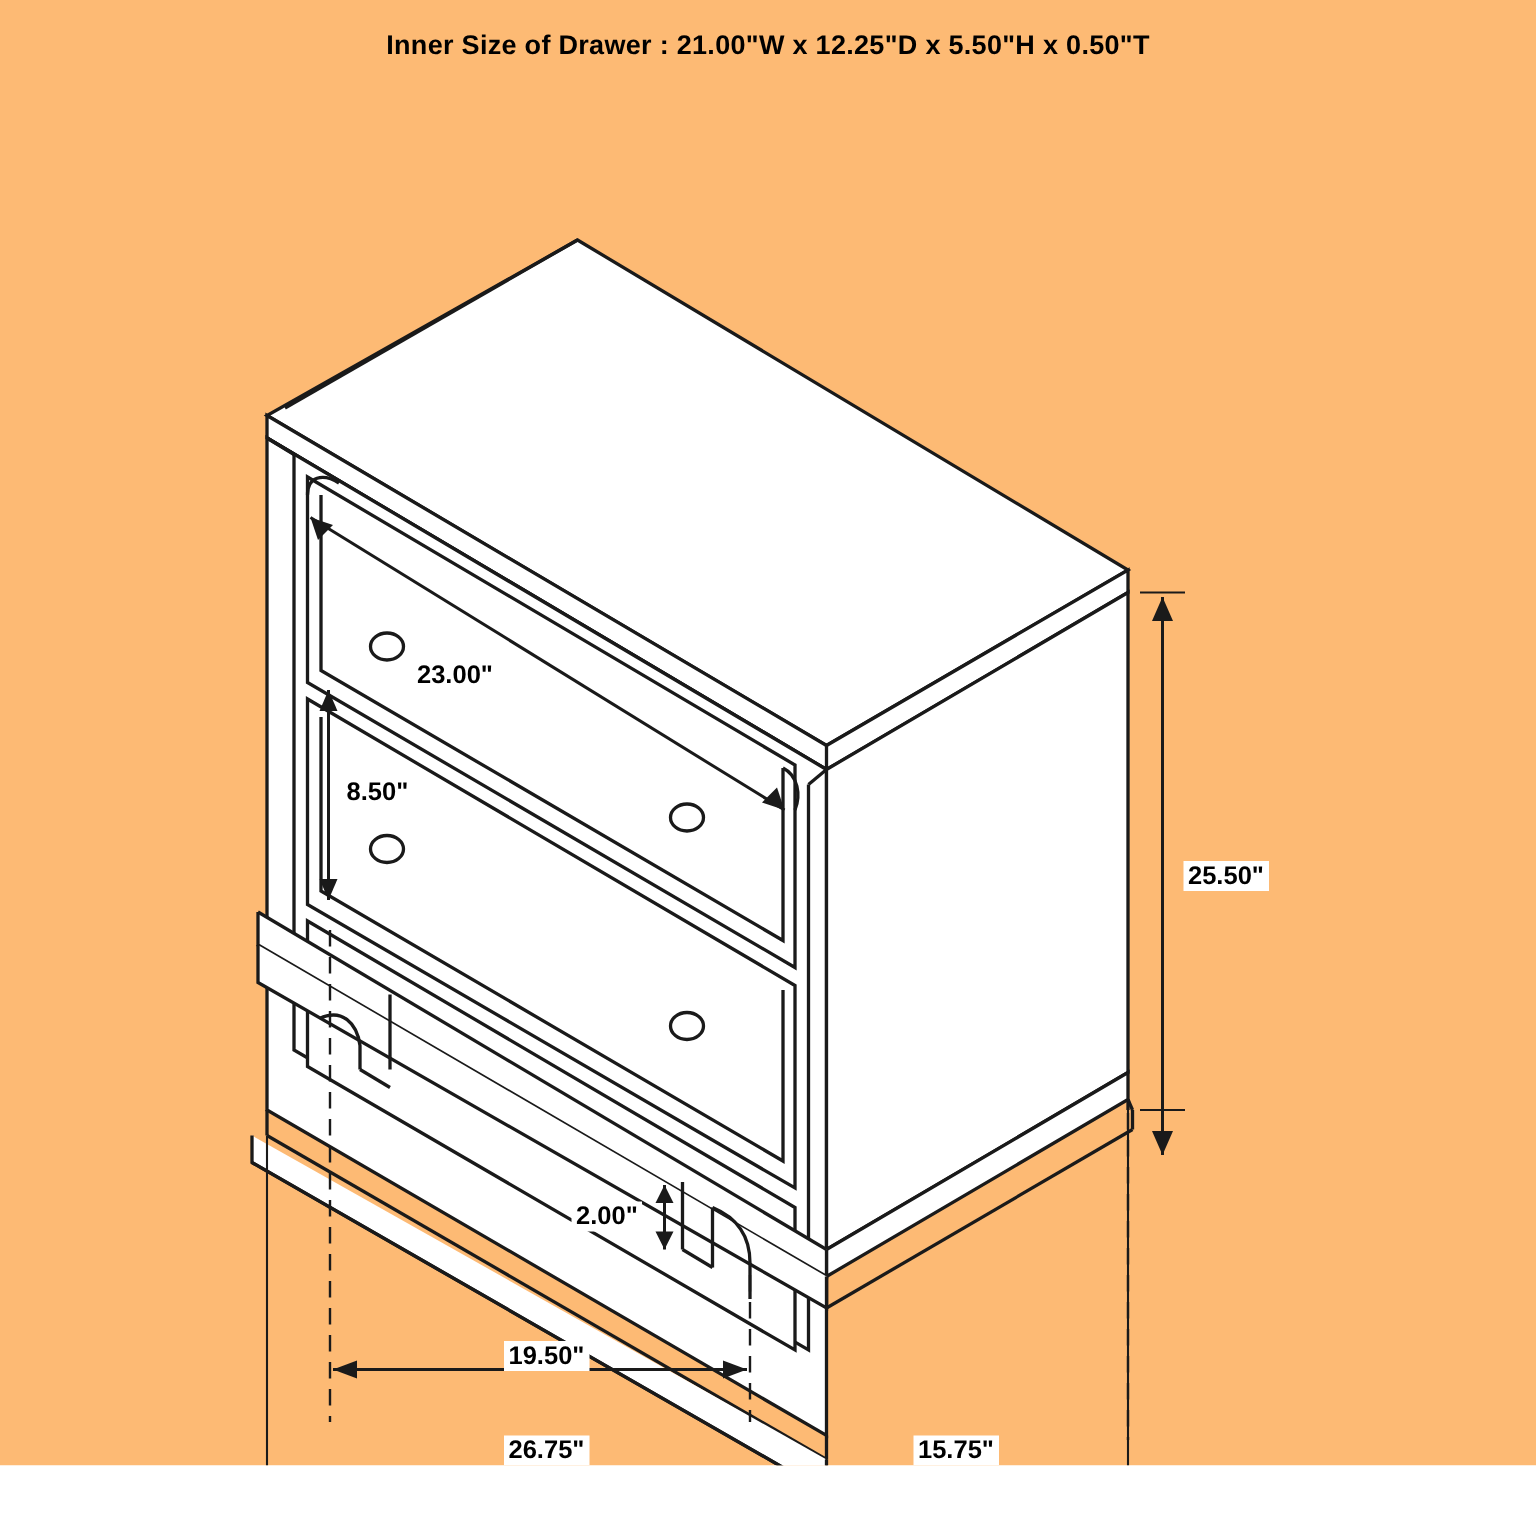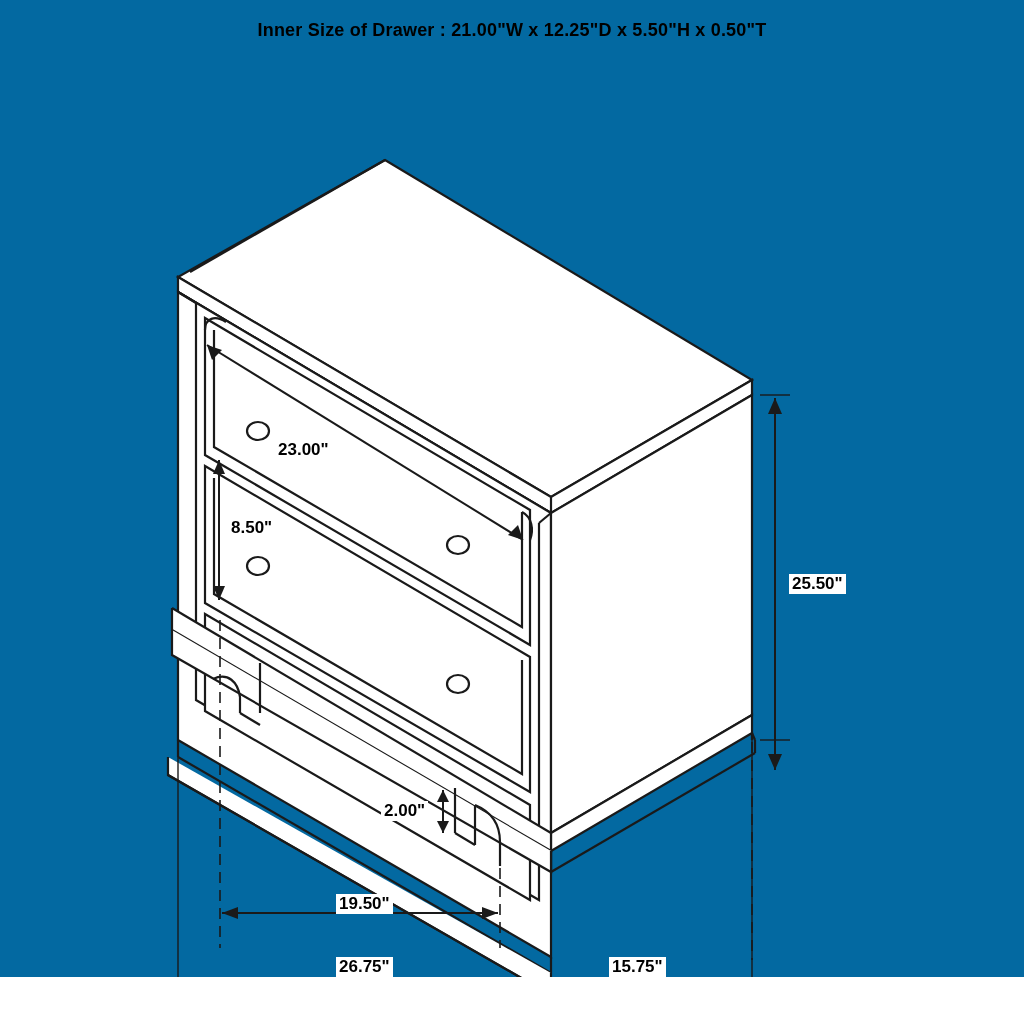--- a/index.html
+++ b/index.html
@@ -7,21 +7,21 @@
     padding: 0;
     background: #ffffff;
   }
   body {
     font-family: "Liberation Sans", sans-serif;
   }
   #page {
     position: relative;
     width: 1024px;
     height: 977px;
-    background: #0369a1;
+    background: #fdba74;
     overflow: hidden;
   }
   #title {
     position: absolute;
     top: 20px;
     left: 0;
     width: 1024px;
     text-align: center;
     font-size: 18px;
     font-weight: bold;

